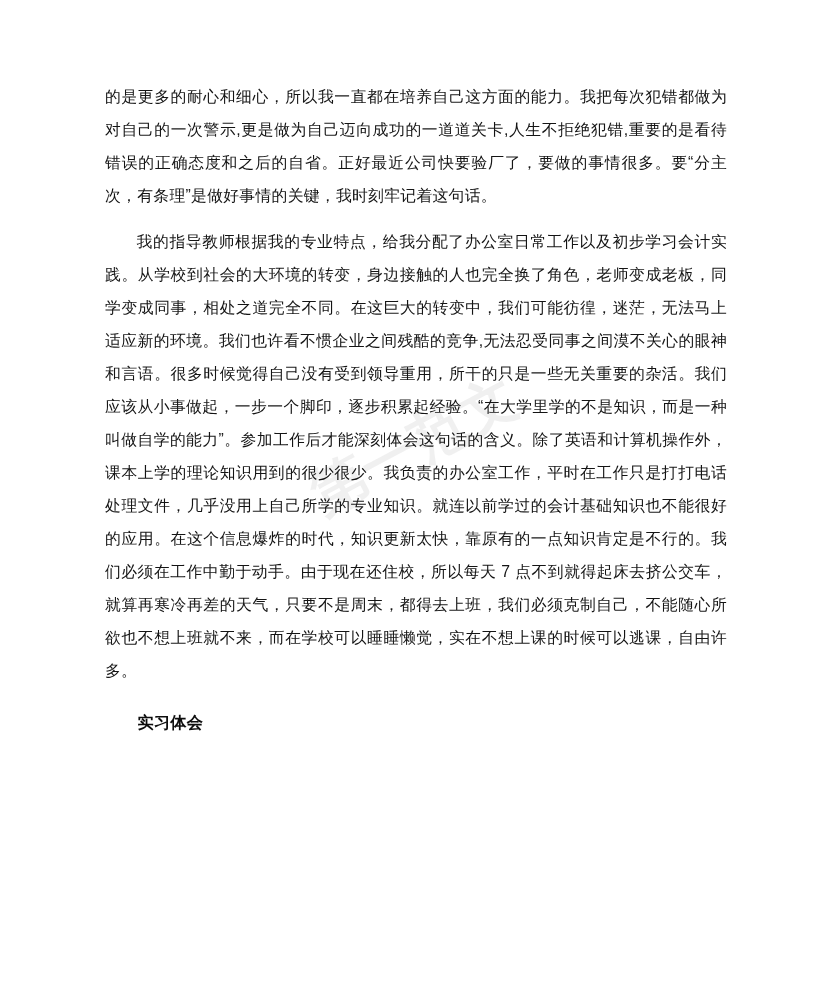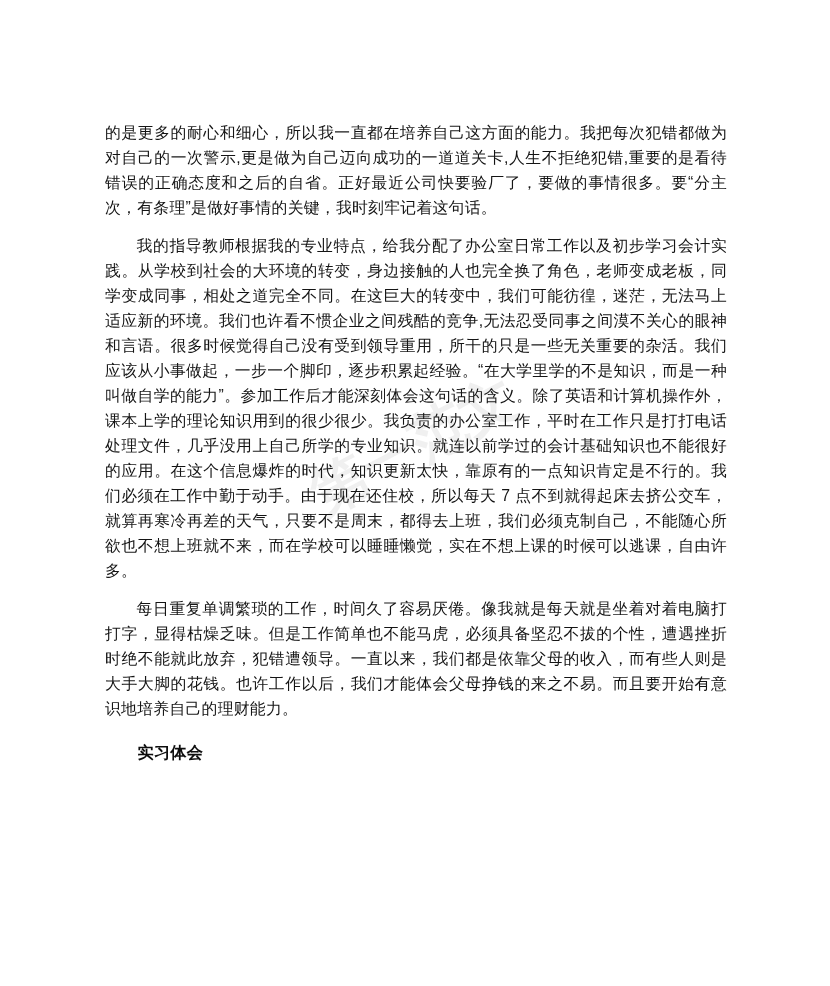--- a/index.html
+++ b/index.html
@@ -11,24 +11,24 @@
     position: relative;
     width: 830px;
     height: 986px;
     background: #ffffff;
     overflow: hidden;
     font-family: "Liberation Sans", "DejaVu Sans", sans-serif;
   }
   .content {
     position: relative;
     z-index: 2;
-    padding: 120px 103px 0 105px;
+    padding: 80px 103px 0 105px;
     color: #141414;
     font-size: 15.8px;
-    line-height: 25px;
+    line-height: 33px;
     text-align: justify;
     letter-spacing: 0.3px;
   }
   .para {
     margin: 0 0 13px 0;
     text-indent: 2em;
   }
   .para.no-indent {
     text-indent: 0;
   }
@@ -60,18 +60,17 @@
 <div class="page">
 
   <div class="watermark">第一范文</div>
 
   <div class="content">
 
     <p class="para no-indent">的是更多的耐心和细心，所以我一直都在培养自己这方面的能力。我把每次犯错都做为对自己的一次警示,更是做为自己迈向成功的一道道关卡,人生不拒绝犯错,重要的是看待错误的正确态度和之后的自省。正好最近公司快要验厂了，要做的事情很多。要“分主次，有条理”是做好事情的关键，我时刻牢记着这句话。</p>
 
     <p class="para">我的指导教师根据我的专业特点，给我分配了办公室日常工作以及初步学习会计实践。从学校到社会的大环境的转变，身边接触的人也完全换了角色，老师变成老板，同学变成同事，相处之道完全不同。在这巨大的转变中，我们可能彷徨，迷茫，无法马上适应新的环境。我们也许看不惯企业之间残酷的竞争,无法忍受同事之间漠不关心的眼神和言语。很多时候觉得自己没有受到领导重用，所干的只是一些无关重要的杂活。我们应该从小事做起，一步一个脚印，逐步积累起经验。“在大学里学的不是知识，而是一种叫做自学的能力”。参加工作后才能深刻体会这句话的含义。除了英语和计算机操作外，课本上学的理论知识用到的很少很少。我负责的办公室工作，平时在工作只是打打电话处理文件，几乎没用上自己所学的专业知识。就连以前学过的会计基础知识也不能很好的应用。在这个信息爆炸的时代，知识更新太快，靠原有的一点知识肯定是不行的。我们必须在工作中勤于动手。由于现在还住校，所以每天 7 点不到就得起床去挤公交车，就算再寒冷再差的天气，只要不是周末，都得去上班，我们必须克制自己，不能随心所欲也不想上班就不来，而在学校可以睡睡懒觉，实在不想上课的时候可以逃课，自由许多。</p>
 
-    <p class="para">每日重复单调繁琐的工作，时间久了容易厌倦。像我就是每天就是坐着对着电脑打打字，显得枯燥乏味。但是工作简单也不能马虎，必须具备坚忍不拔的个性，遭遇挫折时绝不能就此放弃，犯错遭领导。一直以来，我们都是依靠父母的收入，而有些人则是大手大脚的花钱。也许工作以后，我们才能体会父母挣钱的来之不易。而且要开始有意识地培养自己的理财能力。</p>
 
     <h3 class="heading">实习体会</h3>
 
   </div>
 </div>
 
 </body></html>

